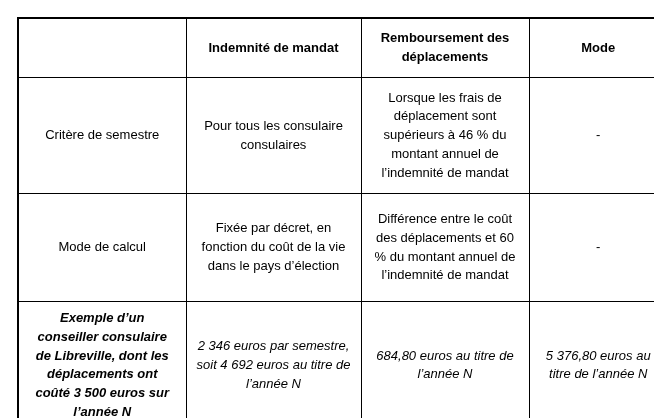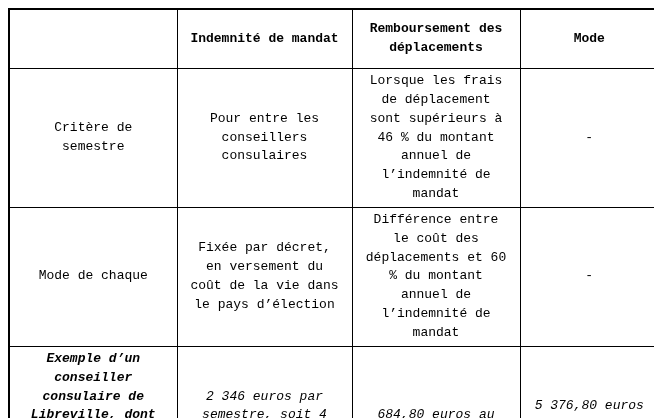--- a/index.html
+++ b/index.html
@@ -4,22 +4,22 @@
 <style>
   html, body {
     margin: 0;
     padding: 0;
     background: #ffffff;
   }
   .page {
     width: 654px;
     height: 418px;
     box-sizing: border-box;
-    padding: 8px;
-    font-family: Liberation Mono, monospace;
+    padding: 17px;
+    font-family: Liberation Sans, sans-serif;
     color: #000000;
   }
   table.doc-table {
     border-collapse: collapse;
     table-layout: fixed;
     width: 650px;
     height: 414px;
     border: 2px solid #000000;
   }
   table.doc-table th,
@@ -61,27 +61,27 @@
       <tr class="r-head">
         <th></th>
         <th>Indemnité de mandat</th>
         <th>Remboursement des déplacements</th>
         <th>Mode</th>
       </tr>
     </thead>
     <tbody>
       <tr class="r1">
         <th class="rowlabel">Critère de semestre</th>
-        <td>Pour entre les conseillers consulaires</td>
+        <td>Pour tous les consulaire consulaires</td>
         <td>Lorsque les frais de déplacement sont supérieurs à 46 % du montant annuel de l’indemnité de mandat</td>
         <td>-</td>
       </tr>
       <tr class="r3">
-        <th class="rowlabel">Mode de chaque</th>
-        <td>Fixée par décret, en versement du coût de la vie dans le pays d’élection</td>
+        <th class="rowlabel">Mode de calcul</th>
+        <td>Fixée par décret, en fonction du coût de la vie dans le pays d’élection</td>
         <td>Différence entre le coût des déplacements et 60 % du montant annuel de l’indemnité de mandat</td>
         <td>-</td>
       </tr>
       <tr class="r4">
         <th class="rowlabel">Exemple d’un conseiller consulaire de Libreville, dont les déplacements ont coûté 3 500 euros sur l’année N</th>
         <td>2 346 euros par semestre, soit 4 692 euros au titre de l’année N</td>
         <td>684,80 euros au titre de l’année N</td>
         <td>5 376,80 euros au titre de l’année N</td>
       </tr>
     </tbody>

